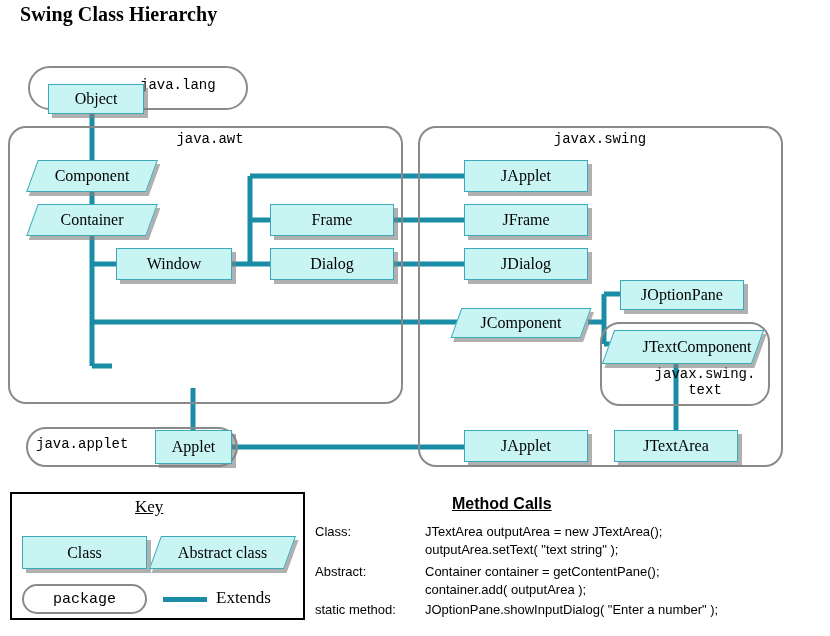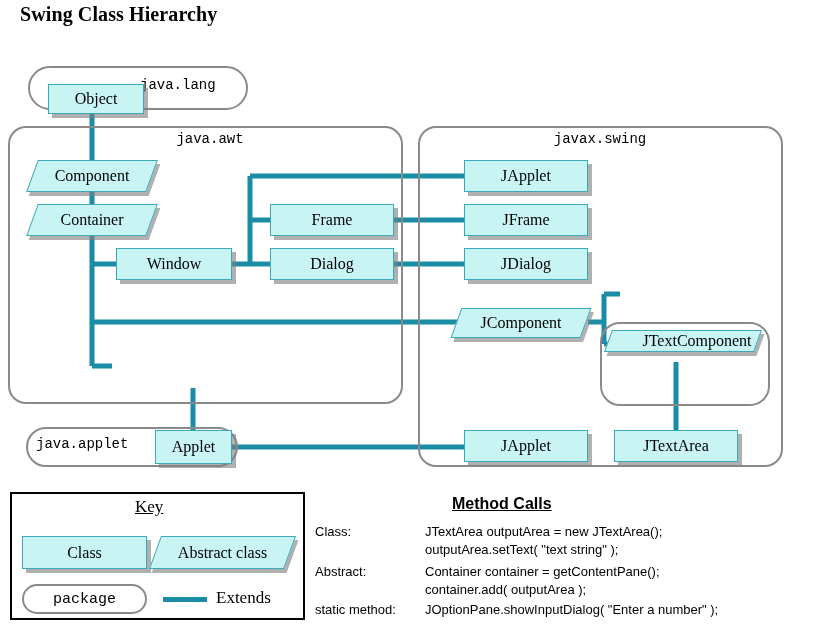--- a/index.html
+++ b/index.html
@@ -204,20 +204,22 @@
   <div class="pkg pkg-round" style="left:28px; top:66px; width:220px; height:44px;"></div>
   <div class="pkg-label" style="left:140px; top:78px; width:110px; text-align:left;">java.lang</div>
 
   <div class="pkg pkg-soft" style="left:8px; top:126px; width:395px; height:278px;"></div>
   <div class="pkg-label" style="left:130px; top:132px; width:160px;">java.awt</div>
 
   <div class="pkg pkg-soft" style="left:418px; top:126px; width:365px; height:341px;"></div>
   <div class="pkg-label" style="left:500px; top:132px; width:200px;">javax.swing</div>
 
   <div class="pkg pkg-round" style="left:600px; top:322px; width:170px; height:84px; border-radius:20px;"></div>
+  <div class="pkg-label" style="left:640px; top:367px; width:130px;">javax.swing.
+text</div>
 
   <div class="pkg pkg-round" style="left:26px; top:427px; width:212px; height:40px;"></div>
   <div class="pkg-label" style="left:36px; top:437px; width:120px; text-align:left;">java.applet</div>
 
   <div class="node cls" style="left:48px; top:84px; width:96px; height:30px;">
     <span>Object</span>
   </div>
 
   <div class="node abs" style="left:32px; top:160px; width:120px; height:32px;">
     <span class="skew"></span>
@@ -256,22 +258,25 @@
 
   <div class="node cls" style="left:464px; top:248px; width:124px; height:32px;">
     <span>JDialog</span>
   </div>
 
   <div class="node abs" style="left:456px; top:308px; width:130px; height:30px;">
     <span class="skew"></span>
     <span class="lbl">JComponent</span>
   </div>
 
-
-  <div class="node abs" style="left:608px; top:330px; width:150px; height:22px;padding-left:28px;">
+  <div class="node cls" style="left:620px; top:280px; width:124px; height:30px;">
+    <span>JOptionPane</span>
+  </div>
+
+  <div class="node abs" style="left:608px; top:330px; width:150px; height:34px;padding-left:28px;">
     <span class="skew"></span>
     <span class="lbl">JTextComponent</span>
   </div>
 
   <div class="node cls" style="left:464px; top:430px; width:124px; height:32px;">
     <span>JApplet</span>
   </div>
 
   <div class="node cls" style="left:614px; top:430px; width:124px; height:32px;">
     <span>JTextArea</span>

